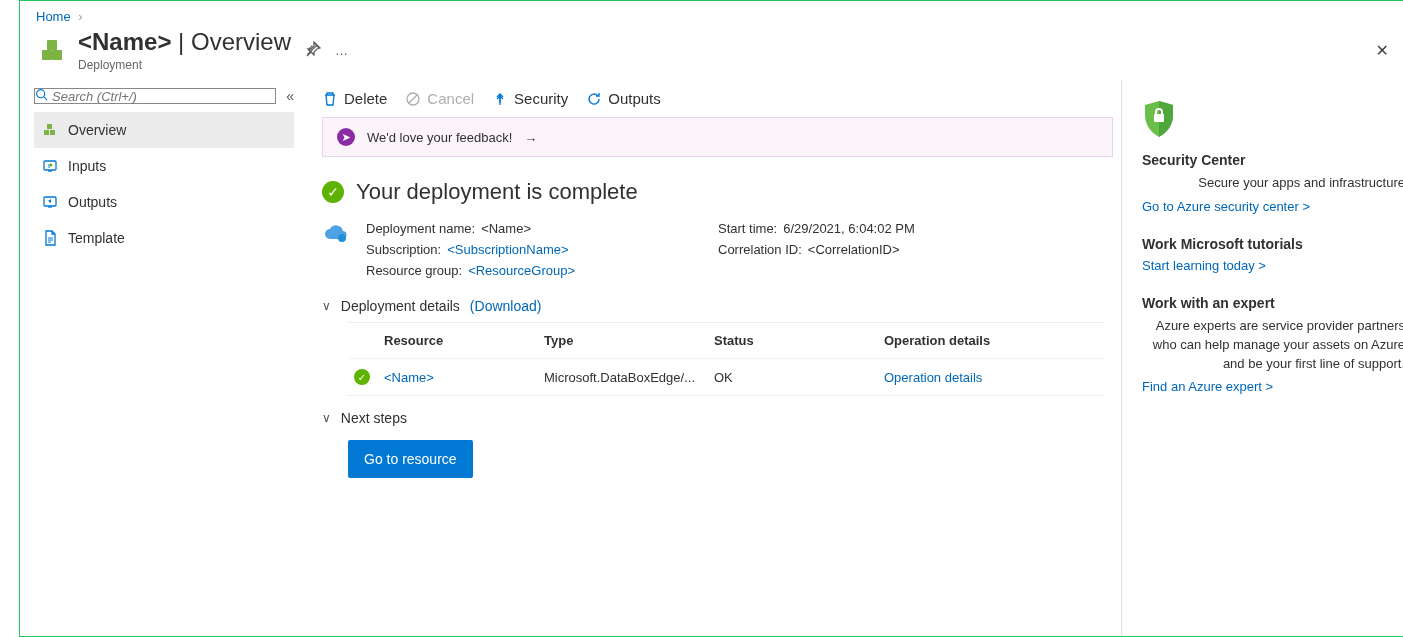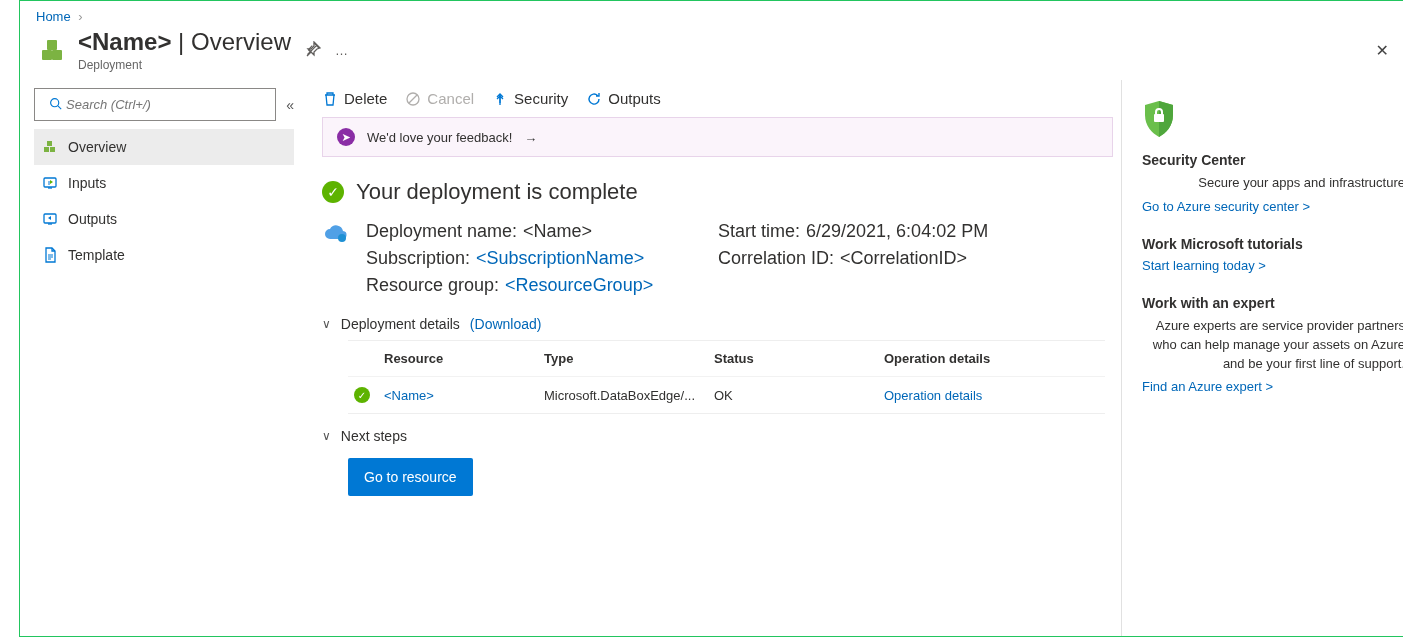--- a/index.html
+++ b/index.html
@@ -18,21 +18,21 @@
   .header-title .thin { font-weight:400; }
   .header-sub { font-size:12px; color:#666; margin-top:2px; margin-left:0; }
   .header .col { display:flex; flex-direction:column; }
   .header .actions { margin-left:14px; display:flex; align-items:center; gap:14px; color:#605e5c; }
   .header .close { margin-left:auto; margin-right:16px; font-size:16px; color:#444; cursor:pointer; }
   
   .body { flex:1; display:flex; min-height:0; }
   
   .sidebar { width:286px; border-right:none; padding:8px 12px 0 14px; }
   .search-row { display:flex; align-items:center; gap:10px; margin-bottom:8px; }
-  .search-box { flex:1; display:flex; align-items:center; border:1px solid #8a8886; height:33px; padding:0 14px; background:#fff; }
+  .search-box { flex:1; display:flex; align-items:center; border:1px solid #8a8886; height:16px; padding:0 0; background:#fff; }
   .search-box span.icon { color:#0078d4; margin-right:4px; font-size:13px; }
   .search-box input { border:none; outline:none; flex:1; font-size:13px; font-style:italic; color:#555; background:transparent; }
   .collapse-icon { color:#555; font-size:14px; cursor:pointer; }
   .nav-item { display:flex; align-items:center; height:36px; padding:0 8px; gap:10px; cursor:pointer; font-size:14px; }
   .nav-item.selected { background:#ececec; }
   .nav-item .square-icon { width:16px; height:16px; display:inline-flex; }
   
   .main { flex:1; display:flex; min-width:0; }
   .main-left { flex:1; padding:0; min-width:0; }
   .main-right { width:300px; border-left:1px solid #e1e1e1; padding:20px 16px 16px 20px; }
@@ -45,21 +45,21 @@
   .banner { margin:0 8px 0 16px; background:#fbf4fb; border:1px solid #e8d4ea; border-top:1px solid #e8d4ea; padding:10px 14px; display:flex; align-items:center; gap:12px; font-size:13px;}
   .banner .circle { width:18px; height:18px; border-radius:50%; background:#8a2da5; display:flex; align-items:center; justify-content:center; color:#fff; font-size:11px;}
   .banner .arrow { color:#333; }
   
   .status-block { padding:22px 16px 0 16px; }
   .status-head { display:flex; align-items:center; gap:12px; margin-bottom:16px;}
   .status-head .big-check { width:22px; height:22px; border-radius:50%; background:#5db300; display:flex; align-items:center; justify-content:center; color:#fff; font-size:14px;}
   .status-head h2 { font-size:22px; font-weight:400; }
   .summary-row { display:flex; align-items:flex-start; gap:16px; margin-left:0; margin-bottom:20px;}
   .cloud-icon { width:28px; height:24px; margin-top:2px; }
-  .kv { display:grid; grid-template-columns: 344px 1fr; column-gap:8px; row-gap:6px; font-size:18px; }
+  .kv { display:grid; grid-template-columns: 344px 1fr; column-gap:8px; row-gap:6px; font-size:13px; }
   .kv .k { color:#323130; }
   .kv .v-link { color:#0067b8; cursor:pointer; }
   .kv .pair { display:flex; gap:6px; }
   
   .section { margin:4px 16px 14px 16px; }
   .section .sec-head { display:flex; align-items:center; gap:10px; font-size:14px; margin-bottom:8px;}
   .section .sec-head .caret { font-size:12px; color:#555; }
   .section .sec-head .dl { color:#0067b8; }
   
   .dep-table { margin-left:26px; border-top:1px solid #eee; border-bottom:1px solid #eee; }

